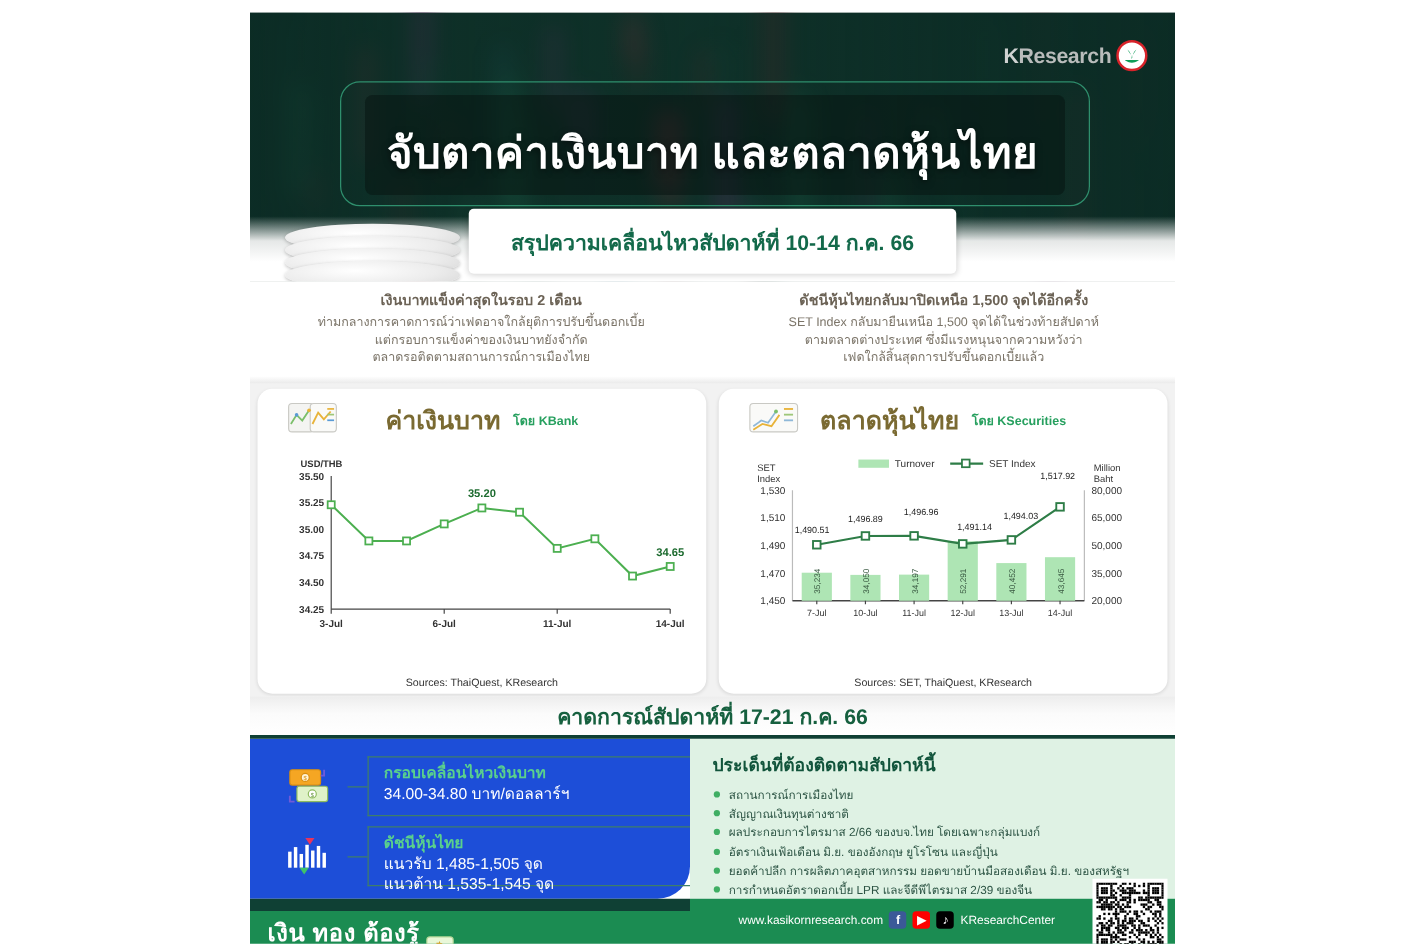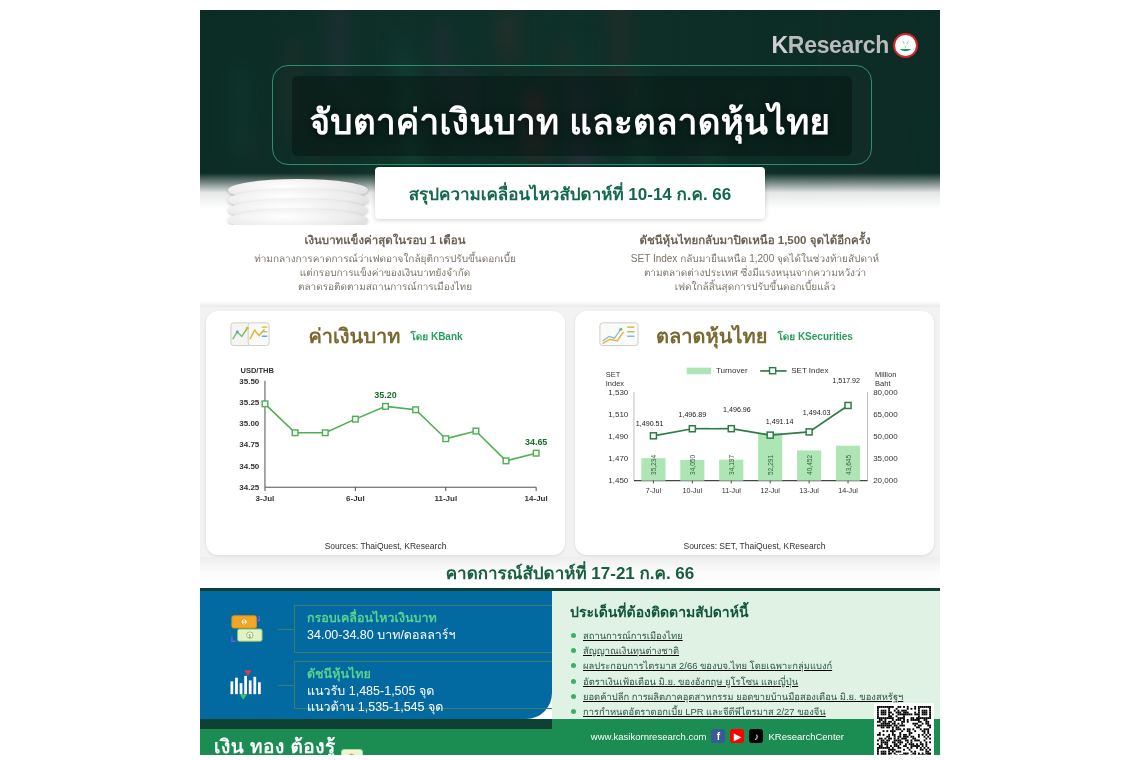--- a/index.html
+++ b/index.html
@@ -18,21 +18,21 @@
   .hdr .bgcandles { position:absolute; inset:0; filter:blur(9px); opacity:.85; }
   .hdr .bgcandles i { position:absolute; display:block; border-radius:2px; }
   .hdr .veil { position:absolute; inset:0;
      background:linear-gradient(90deg,rgba(12,44,37,.96) 0%,rgba(13,46,38,.62) 22%,
        rgba(13,46,38,.45) 50%,rgba(12,44,37,.80) 78%,rgba(12,44,37,.97) 100%); }
   .hdr .whitebase { position:absolute; left:0; bottom:0; width:100%; height:52px;
      background:linear-gradient(180deg,rgba(255,255,255,0) 0%,rgba(248,248,248,.92) 38%,#fff 70%); }
 
   .logo { position:absolute; right:22px; top:22px; display:flex; align-items:center;
           gap:4px; z-index:6; }
-  .logo .ltxt { font-size:23px; font-weight:bold; color:#b9bcbb; letter-spacing:-.3px; }
+  .logo .ltxt { font-size:17px; font-weight:bold; color:#b9bcbb; letter-spacing:-.3px; }
   .logo .ltxt b { color:#cfd2d1; }
   .logo .lmark { width:25px; height:25px; border-radius:50%; background:#fff;
      border:2.5px solid #d8232a; display:flex; align-items:center; justify-content:center; }
   .logo .lmark svg { width:17px; height:17px; }
 
   .titlebox { position:absolute; left:72px; top:55px; width:600px; height:100px;
      border:1.6px solid #2f8f6d; border-radius:16px; z-index:5; }
   .titleband { position:absolute; left:92px; top:66px; width:560px; height:80px;
      background:rgba(7,22,19,.55); border-radius:6px; z-index:5; }
   .ttl { position:absolute; left:0; top:84px; width:740px; text-align:center;
@@ -77,35 +77,35 @@
 
   
   .fbar { position:relative; height:34px; background:#ffffff;
      display:flex; align-items:center; justify-content:center;
      border-bottom:3px solid #0f4034;
      background:linear-gradient(180deg,#ededed 0%,#fbfbfb 45%,#ffffff 100%); }
   .fbar span { color:#16603f; font-size:17px; font-weight:bold; }
 
   
   .fbody { display:flex; height:128px; }
-  .fleft { width:352px; background:#0369a1; position:relative; padding:10px 0 0 0;
+  .fleft { width:352px; background:#1d4ed8; position:relative; padding:10px 0 0 0;
      border-bottom-right-radius:26px; }
   .fright { flex:1; background:#dff2e4; padding:10px 14px 0 18px; }
 
   .frow { display:flex; align-items:center; height:56px; padding-left:16px; }
   .frow .ficon { width:62px; display:flex; align-items:center; justify-content:center; }
   .frow .fconn { width:16px; height:1px; background:#3f7e68; }
   .frow .fbox { flex:1; border:1px solid #3f7e68; border-right:none;
      border-top-right-radius:0; border-bottom-right-radius:0; padding:5px 10px 6px 12px;
      height:48px; }
   .frow .fbox .ft { color:#5ad18c; font-size:12.5px; font-weight:bold; line-height:1.25; }
   .frow .fbox .fv { color:#ffffff; font-size:12.5px; line-height:1.3; }
 
   .fright h4 { color:#11543b; font-size:14px; font-weight:bold; margin-bottom:5px; }
-  .fright ul { list-style:none;text-decoration:underline; }
+  .fright ul { list-style:none; }
   .fright li { position:relative; padding-left:13px; font-size:9.4px; color:#2c5444;
      line-height:1.62; }
   .fright li:before { content:""; position:absolute; left:1px; top:5px; width:5px; height:5px;
      border-radius:50%; background:#3fae63; }
 
   
   .foot { position:relative; height:54px; display:flex; }
   .footL { width:352px; background:#1b8c52; position:relative;
      background:linear-gradient(180deg,#0f4034 0%,#0f4034 18%,#1b8c52 18%,#1b8c52 100%); }
   .brandmark { position:absolute; left:14px; top:12px; display:flex; align-items:flex-end; gap:5px; }
@@ -205,31 +205,31 @@
     <div class="titleband"></div>
     <div class="ttl">จับตาค่าเงินบาท และตลาดหุ้นไทย</div>
 
     <div class="subband">
       <span>สรุปความเคลื่อนไหวสัปดาห์ที่ 10-14 ก.ค. 66</span>
     </div>
   </div>
 
   <div class="summaries">
     <div class="sumcol">
-      <h3>เงินบาทแข็งค่าสุดในรอบ 1 เดือน</h3>
+      <h3>เงินบาทแข็งค่าสุดในรอบ 2 เดือน</h3>
       <p>
         <span>ท่ามกลางการคาดการณ์ว่าเฟดอาจใกล้ยุติการปรับขึ้นดอกเบี้ย</span><br>
         <span>แต่กรอบการแข็งค่าของเงินบาทยังจำกัด</span><br>
         <span>ตลาดรอติดตามสถานการณ์การเมืองไทย</span>
       </p>
     </div>
     <div class="sumcol">
       <h3>ดัชนีหุ้นไทยกลับมาปิดเหนือ 1,500 จุดได้อีกครั้ง</h3>
       <p>
-        <span>SET Index กลับมายืนเหนือ 1,200 จุดได้ในช่วงท้ายสัปดาห์</span><br>
+        <span>SET Index กลับมายืนเหนือ 1,500 จุดได้ในช่วงท้ายสัปดาห์</span><br>
         <span>ตามตลาดต่างประเทศ ซึ่งมีแรงหนุนจากความหวังว่า</span><br>
         <span>เฟดใกล้สิ้นสุดการปรับขึ้นดอกเบี้ยแล้ว</span>
       </p>
     </div>
   </div>
 
   <div class="charts">
 
     <div class="card">
       <div class="chead">
@@ -422,21 +422,21 @@
     </div>
 
     <div class="fright">
       <h4>ประเด็นที่ต้องติดตามสัปดาห์นี้</h4>
       <ul id="topic-list">
             <li>สถานการณ์การเมืองไทย</li>
             <li>สัญญาณเงินทุนต่างชาติ</li>
             <li>ผลประกอบการไตรมาส 2/66 ของบจ.ไทย โดยเฉพาะกลุ่มแบงก์</li>
             <li>อัตราเงินเฟ้อเดือน มิ.ย. ของอังกฤษ ยูโรโซน และญี่ปุ่น</li>
             <li>ยอดค้าปลีก การผลิตภาคอุตสาหกรรม ยอดขายบ้านมือสองเดือน มิ.ย. ของสหรัฐฯ</li>
-            <li>การกำหนดอัตราดอกเบี้ย LPR และจีดีพีไตรมาส 2/27 ของจีน</li>
+            <li>การกำหนดอัตราดอกเบี้ย LPR และจีดีพีไตรมาส 2/39 ของจีน</li>
           </ul>
     </div>
   </div>
 
   <div class="foot">
     <div class="footL">
       <div class="brandmark">
         <span class="bt">เงิน ทอง ต้องรู้</span>
         <span class="bnote">฿</span>
       </div>

